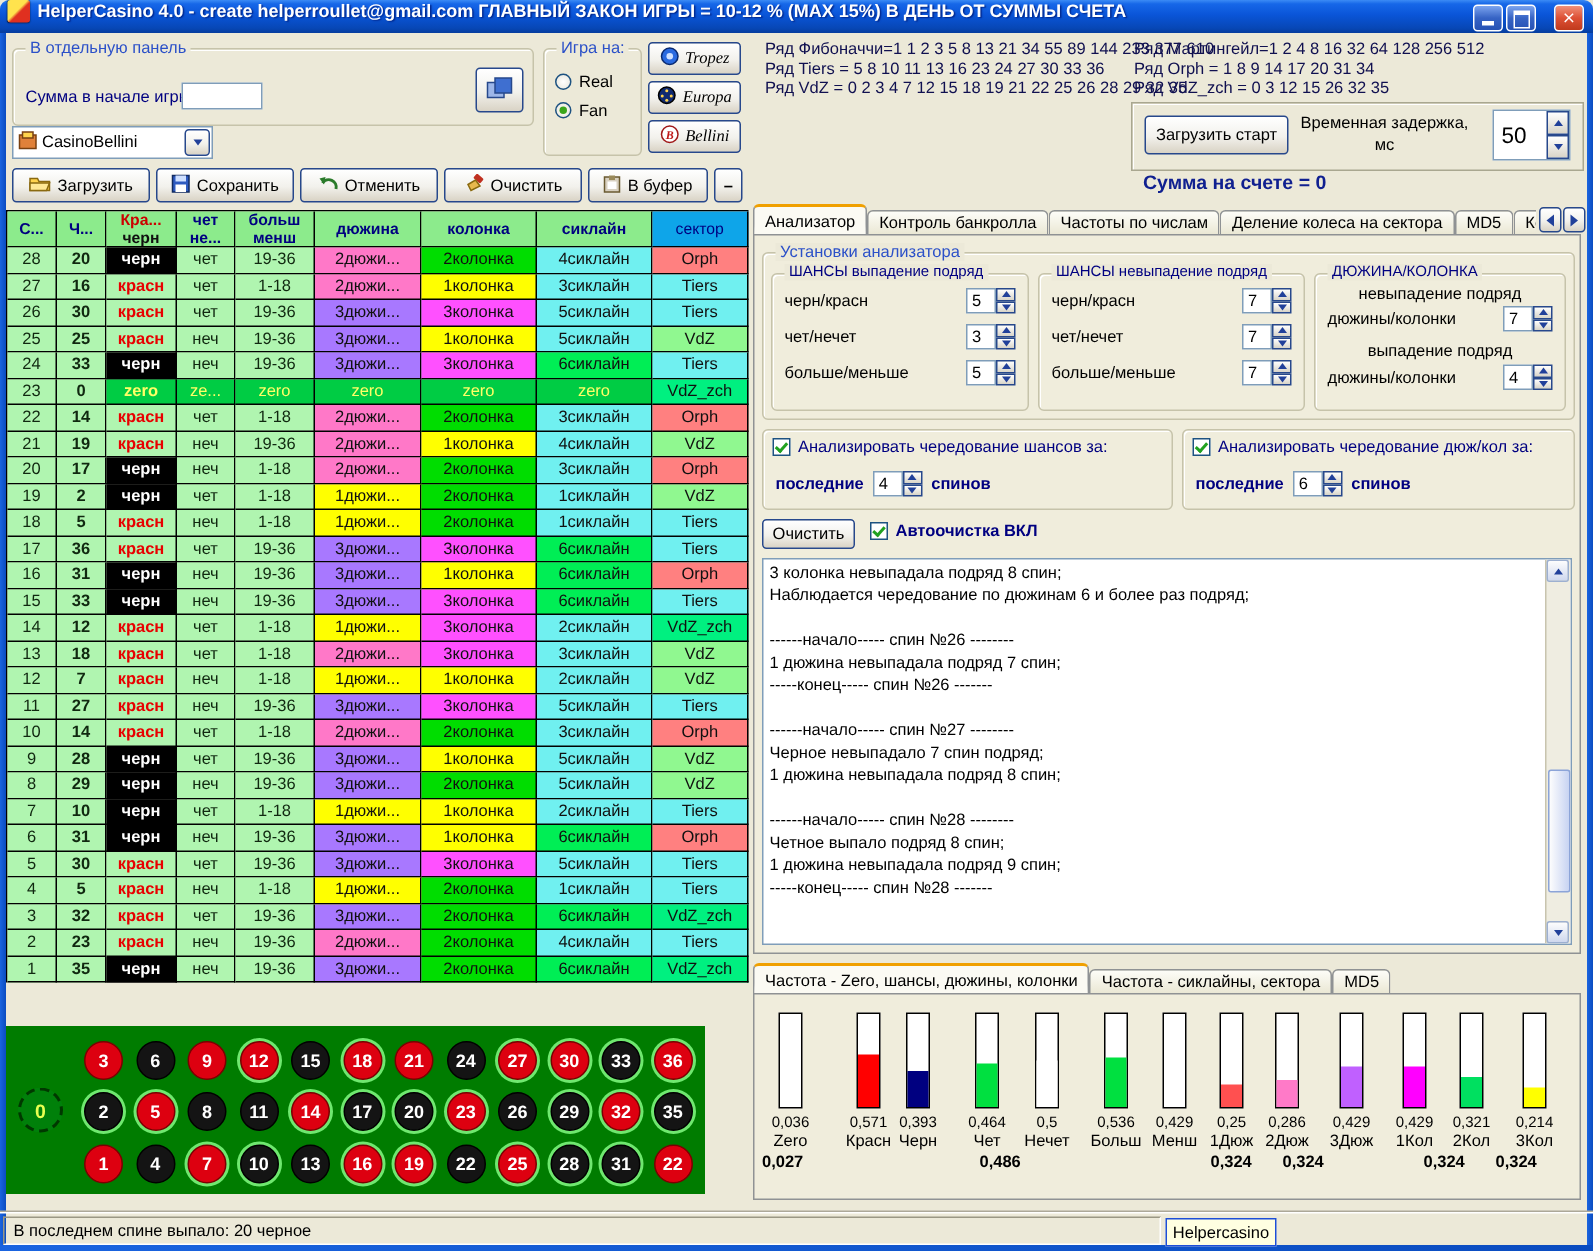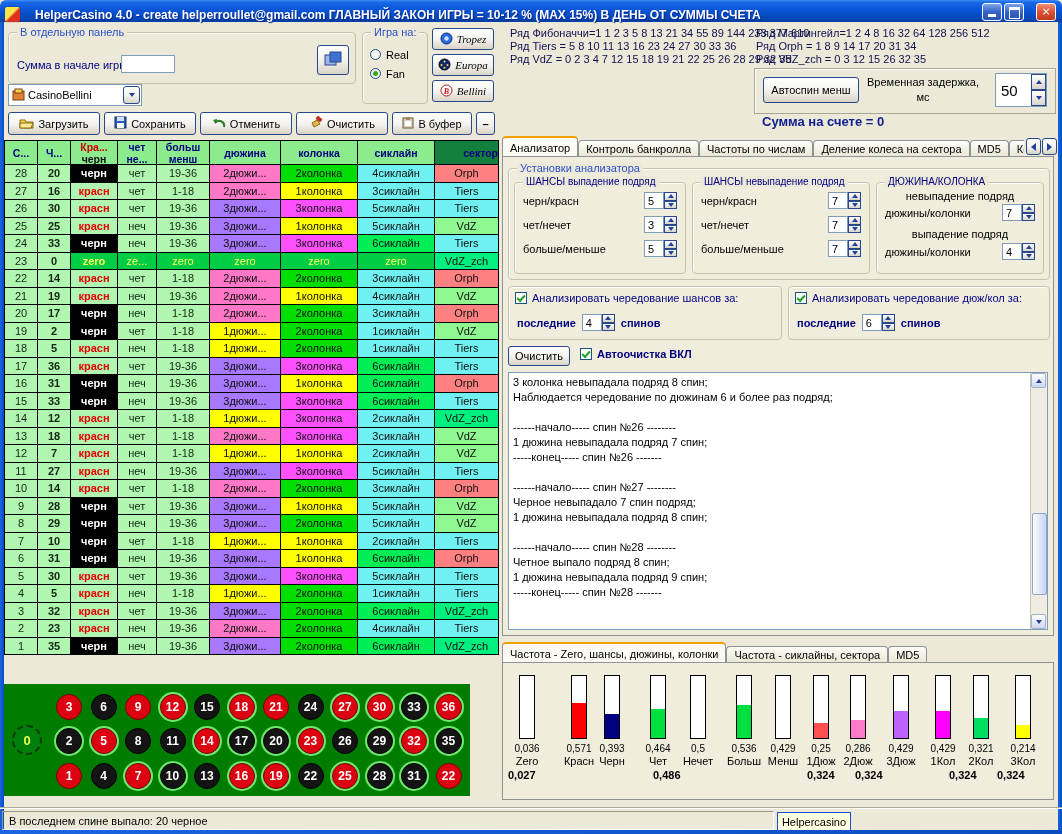--- a/index.html
+++ b/index.html
@@ -2,21 +2,21 @@
 <html><head>
 <meta charset="utf-8">
 <style>
   html,body{margin:0;padding:0;}
   body{width:1062px;height:834px;position:relative;overflow:hidden;
        background:#ece9d8;font-family:"Liberation Sans",sans-serif;font-size:11px;color:#000;}
   .abs{position:absolute;}
   
   .titlebar{left:0;top:0;width:1062px;height:22px;border-radius:6px 6px 0 0;
     background:linear-gradient(180deg,#3b8bf5 0%,#1667e8 12%,#0a55d8 45%,#0747b6 85%,#063d9e 100%);
-    display:flex;align-items:flex-end;gap:15px;padding-left:5px;box-sizing:border-box;}
+    display:flex;align-items:flex-start;gap:5px;padding-left:5px;box-sizing:border-box;}
   .app-ico{width:15px;height:15px;border-radius:2px;background:linear-gradient(135deg,#ffe34d 45%,#e03020 55%);box-shadow:0 0 1px #000;}
   .title-text{color:#fff;font-weight:bold;font-size:12px;text-shadow:1px 1px 1px #00268c;white-space:nowrap;}
   .tbtn{position:absolute;top:3px;width:20px;height:18px;border-radius:3px;border:1px solid #fff;
     background:linear-gradient(180deg,#7ba4ef,#3663c4 50%,#2652b4);color:#fff;font-size:11px;line-height:16px;
     text-align:center;box-sizing:border-box;font-family:"DejaVu Sans",sans-serif;}
   .tbtn.close{background:linear-gradient(180deg,#f09078,#dd5035 50%,#c03a1c);}
   .winborder{background:linear-gradient(90deg,#1a64e0,#0a4cc0);}
   
   .gb{border:1px solid #c6c3aa;border-radius:4px;box-shadow:inset 1px 1px 0 #fff;}
   .gb-t{position:absolute;top:-7px;left:8px;background:#ece9d8;padding:0 3px;color:#2b50c8;white-space:nowrap;}
@@ -214,21 +214,21 @@
       </div>
       <div class="ht-cell" style="width: 71px; height: 24px; background: rgb(140, 235, 140); font-weight: bold; color: rgb(0, 0, 128); font-size: 10.5px;">
         <span>дюжина</span>
       </div>
       <div class="ht-cell" style="width: 77px; height: 24px; background: rgb(140, 235, 140); font-weight: bold; color: rgb(0, 0, 128); font-size: 10.5px;">
         <span>колонка</span>
       </div>
       <div class="ht-cell" style="width: 77px; height: 24px; background: rgb(140, 235, 140); font-weight: bold; color: rgb(0, 0, 128); font-size: 10.5px;">
         <span>сиклайн</span>
       </div>
-      <div class="ht-cell" style="width: 64px; height: 24px; background: #15803d; font-weight: bold; color: rgb(0, 0, 128); font-size: 10.5px; align-items: flex-end;">
+      <div class="ht-cell" style="width: 64px; height: 24px; background: #0ea5e9; font-weight: normal; color: rgb(0, 0, 128); font-size: 10.5px;">
         <span>сектор</span>
       </div>
     </div>
     <div class="ht-row">
       <div class="ht-cell" style="width: 33px; height: 17.5px; background: rgb(176, 245, 176); color: rgb(16, 40, 16);">28</div>
       <div class="ht-cell" style="width: 33px; height: 17.5px; background: rgb(176, 245, 176); color: rgb(16, 40, 16); font-weight: bold;">20</div>
       <div class="ht-cell" style="width: 47px; height: 17.5px; background: rgb(0, 0, 0); color: rgb(255, 255, 255); font-weight: bold;">черн</div>
       <div class="ht-cell" style="width: 39px; height: 17.5px; background: rgb(176, 245, 176); color: rgb(16, 40, 16);">чет</div>
       <div class="ht-cell" style="width: 53px; height: 17.5px; background: rgb(176, 245, 176); color: rgb(16, 40, 16);">19-36</div>
       <div class="ht-cell" style="width: 71px; height: 17.5px; background: rgb(255, 120, 200); color: rgb(16, 16, 16);">2дюжи...</div>
@@ -580,21 +580,21 @@
     <div>Ряд Tiers = 5 8 10 11 13 16 23 24 27 30 33 36</div>
     <div>Ряд VdZ = 0 2 3 4 7 12 15 18 19 21 22 25 26 28 29 32 35</div>
   </div>
 <div id="series-right" class="abs" style="left:756px;top:27px;line-height:13px;color:#101050;">
     <div>Ряд Мартингейл=1 2 4 8 16 32 64 128 256 512</div>
     <div>Ряд Orph = 1 8 9 14 17 20 31 34</div>
     <div>Ряд VdZ_zch = 0 3 12 15 26 32 35</div>
   </div>
 
 <div class="abs" style="left:754px;top:68px;width:300px;height:44px;border:1px solid #a9a790;box-shadow:inset 1px 1px 0 #fff;">
-  <div class="abs btn" style="left:8px;top:8px;width:96px;height:26px;">Автоспин менш</div>
+  <div class="abs btn" style="left:8px;top:8px;width:96px;height:26px;">Загрузить старт</div>
   <div class="abs" style="left:112px;top:6px;width:112px;text-align:center;line-height:15px;">Временная задержка, мс</div>
   <div class="abs edit" style="left:240px;top:4px;width:52px;height:34px;display:flex;">
     <span style="flex:1;font-size:15px;display:flex;align-items:center;padding-left:5px;">50</span>
     <span class="ud" style="width:15px;">
       <div>
           <span class="tri-u"></span>
         </div>
       <div>
           <span class="tri-d"></span>
         </div>

